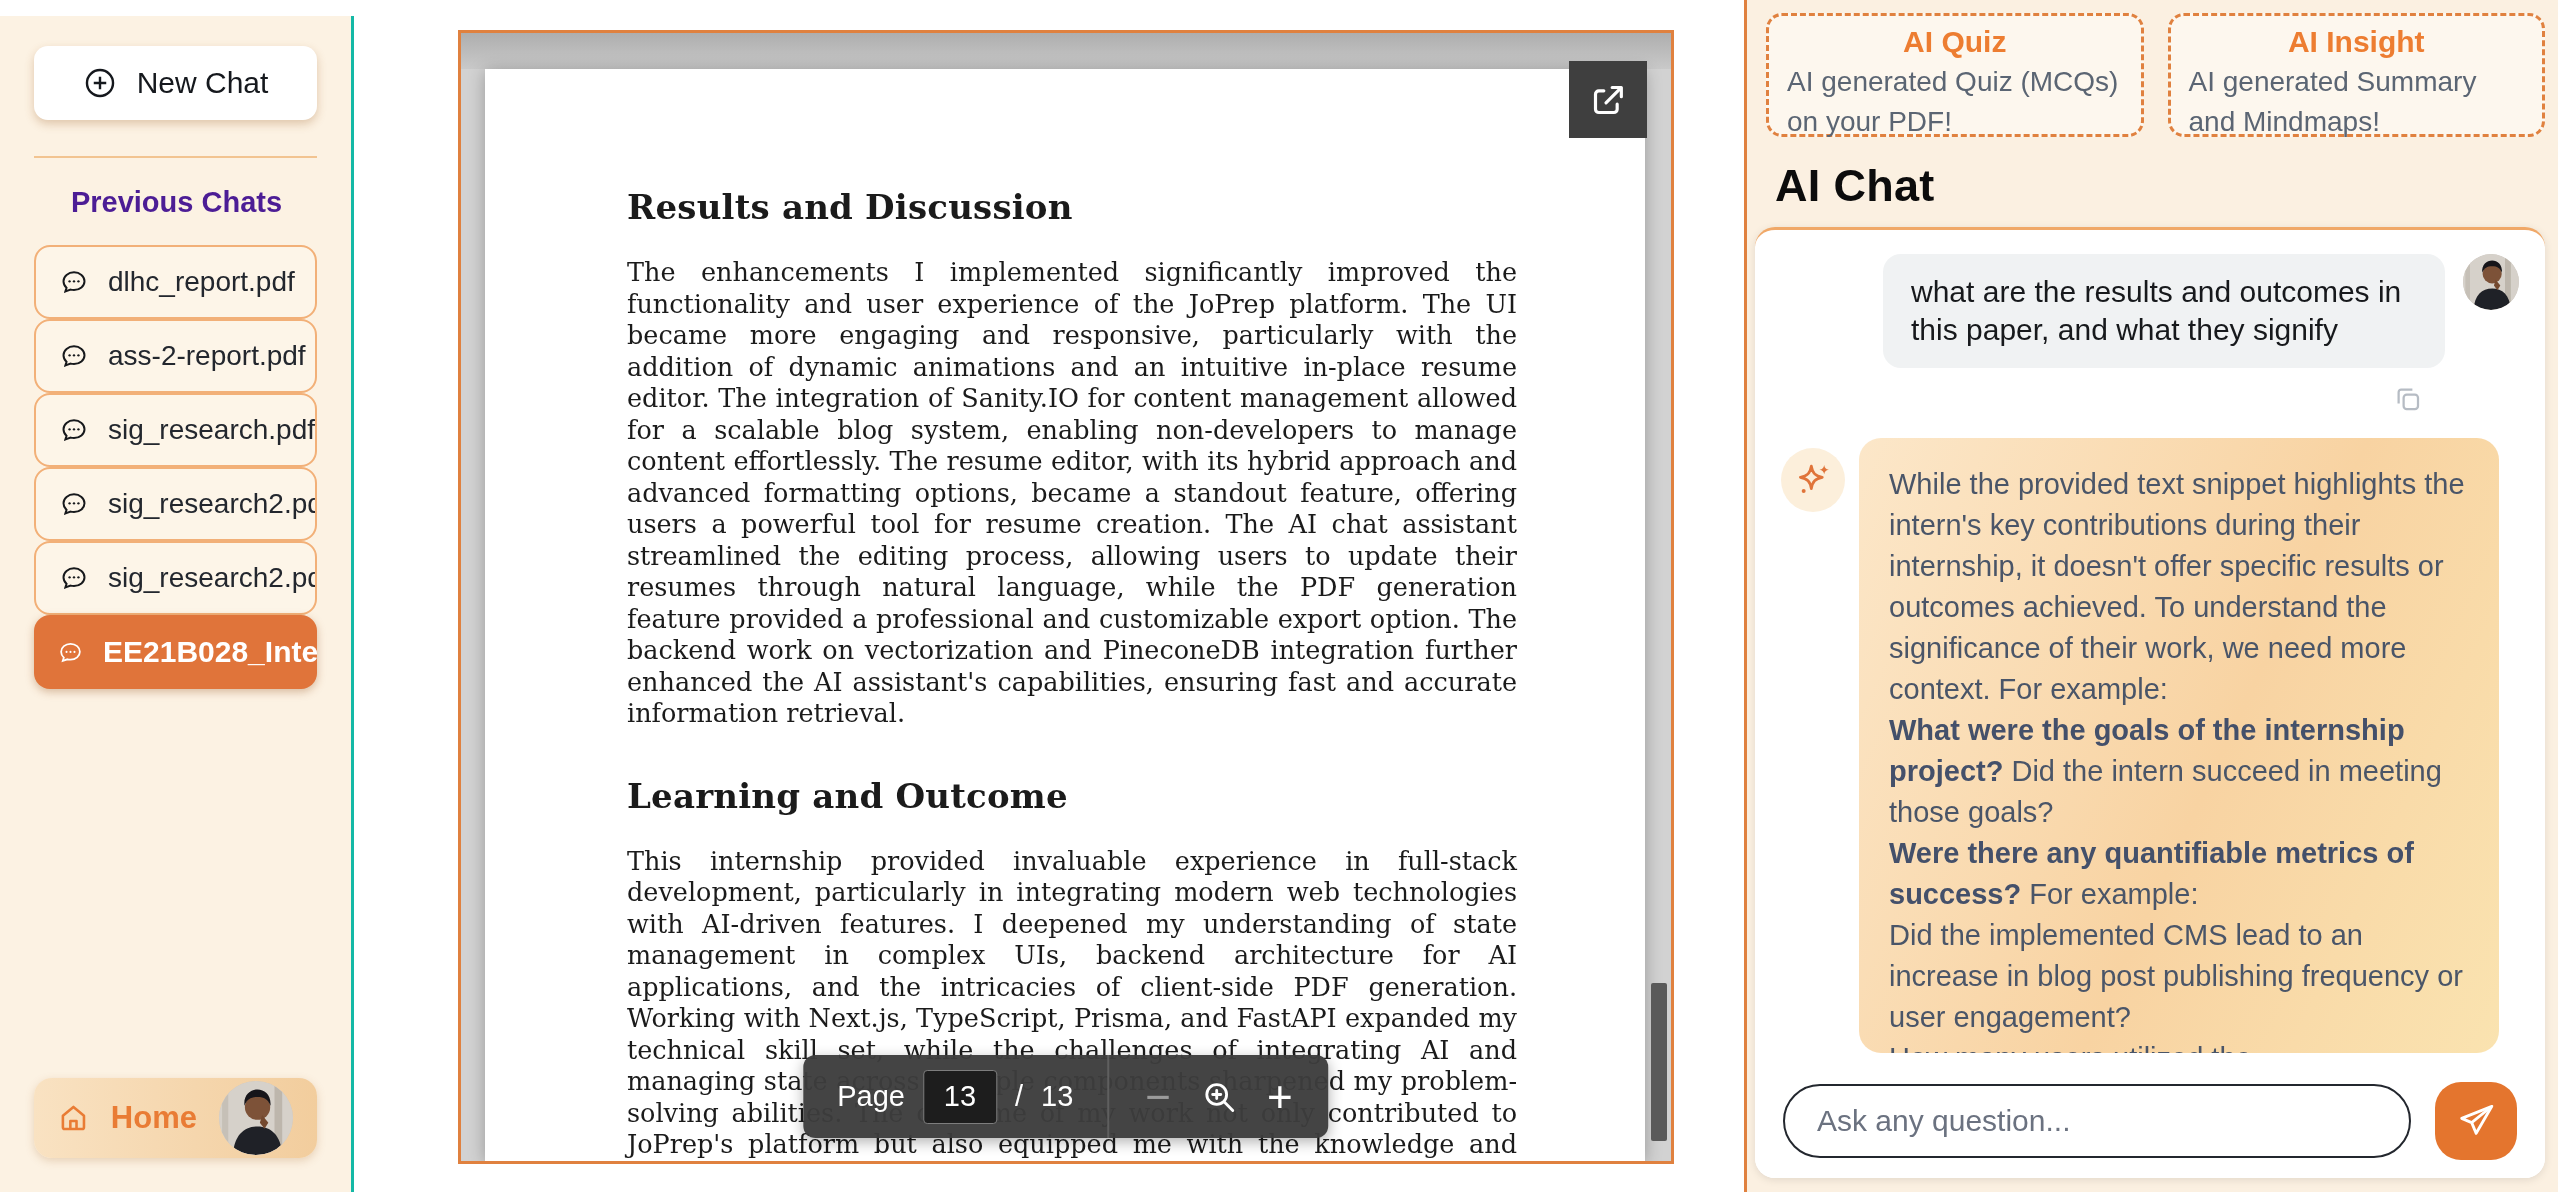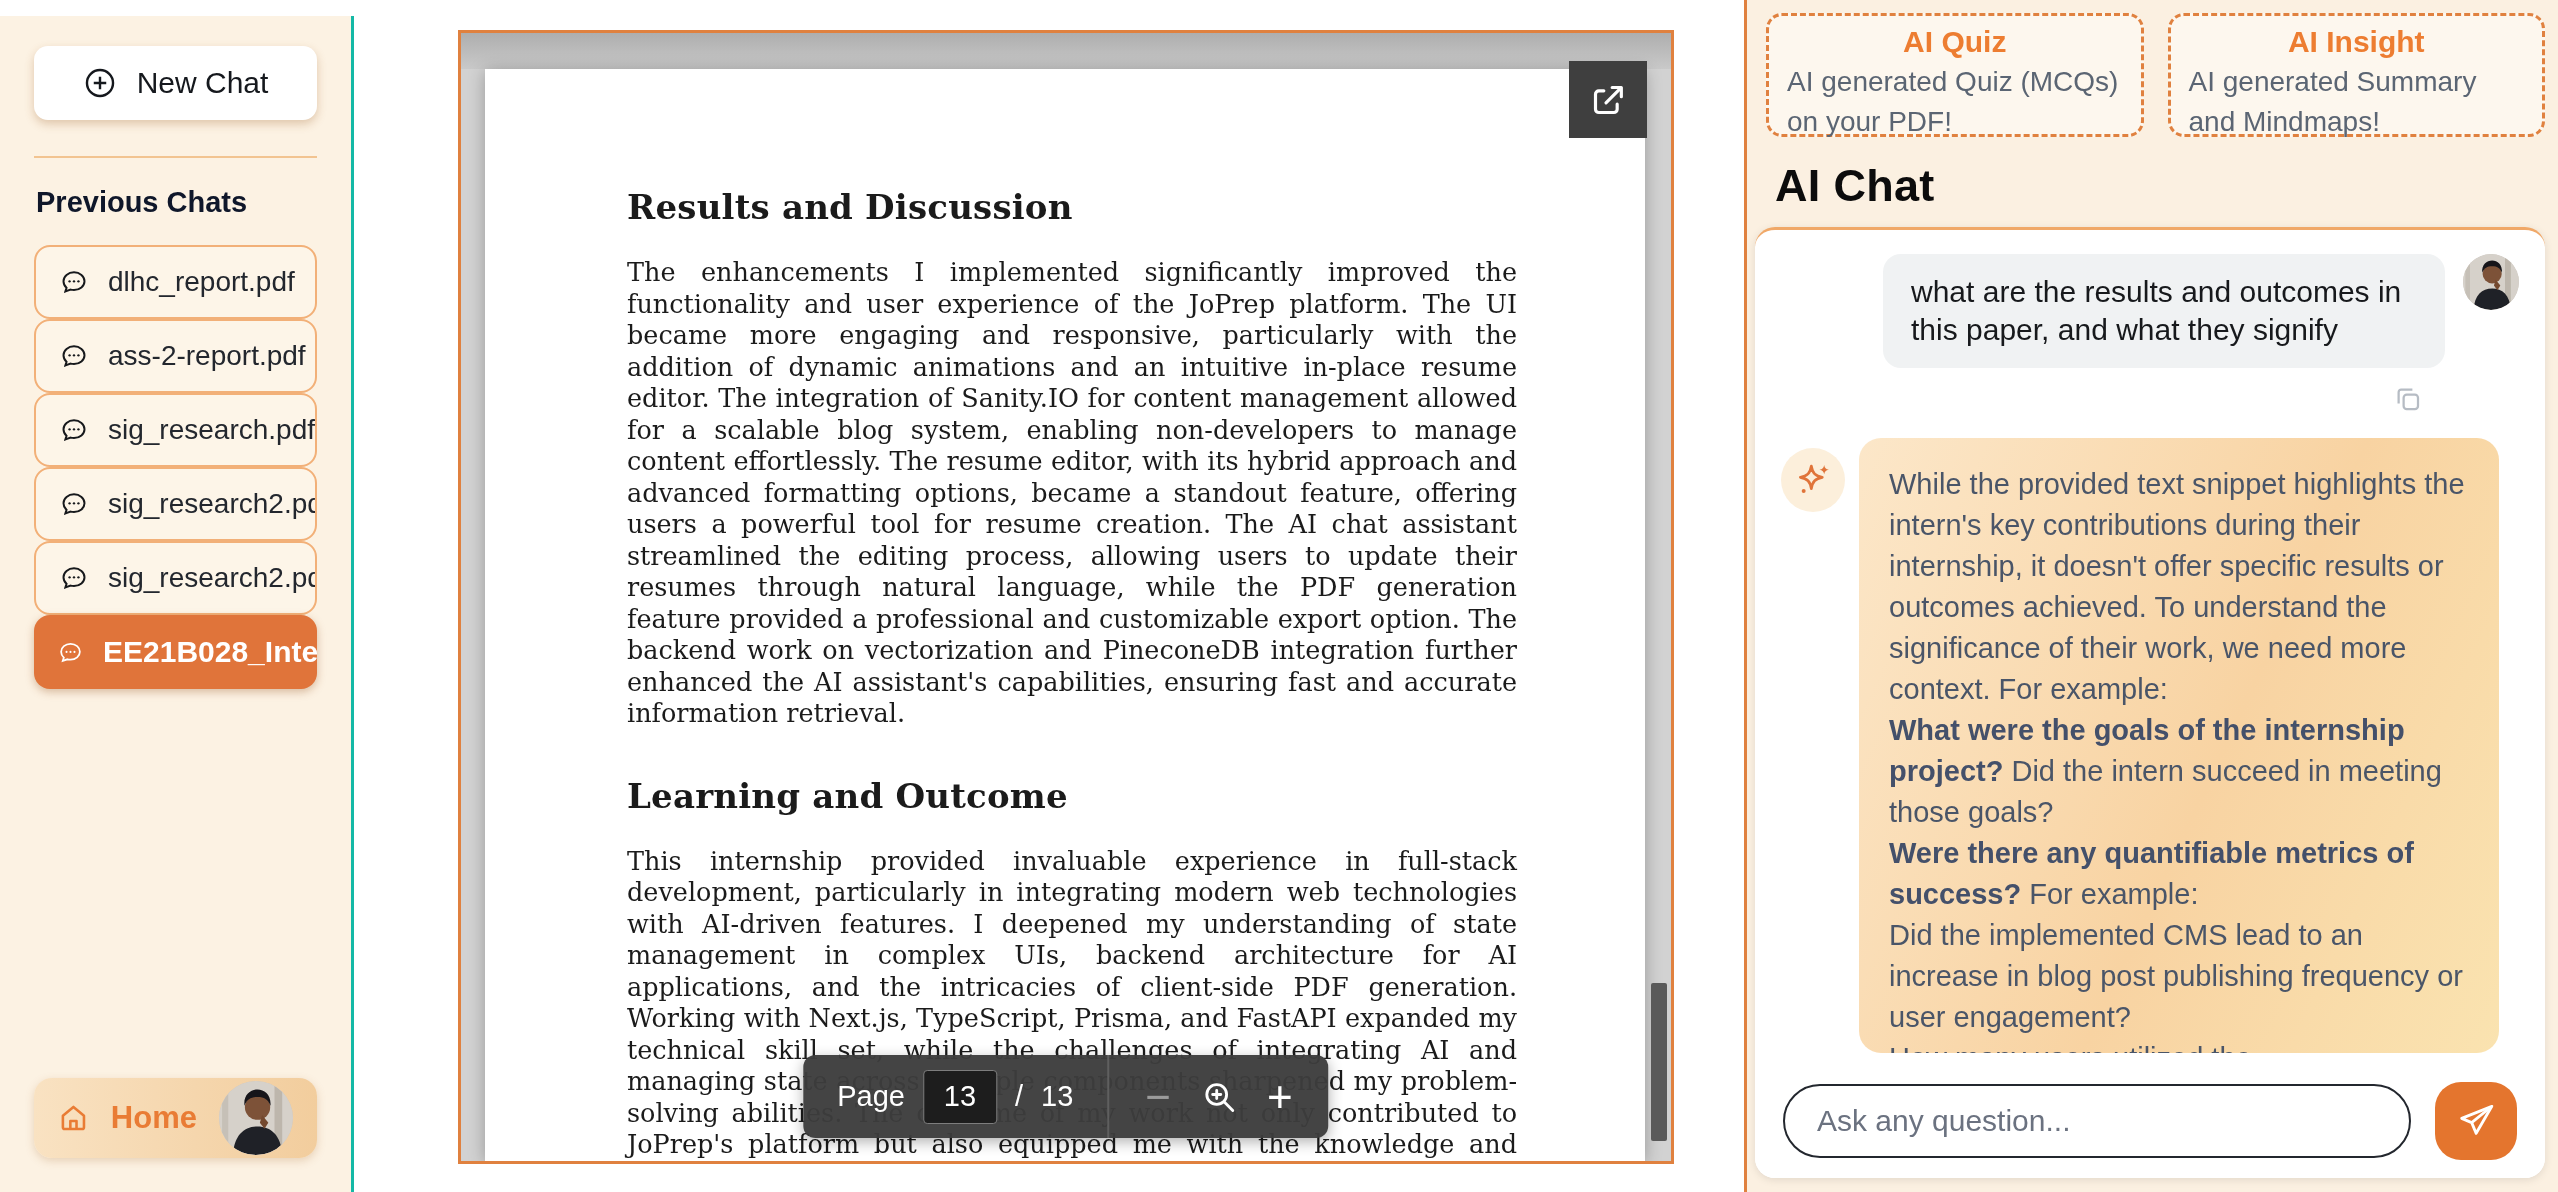--- a/index.html
+++ b/index.html
@@ -4,21 +4,21 @@
 <style>
   html,body{margin:0;padding:0;background:#ffffff;overflow:hidden;}
   body{width:2558px;height:1192px;position:relative;font-family:"Liberation Sans",sans-serif;color:#20242b;}
   *{box-sizing:border-box;}
 
   
   .sidebar{position:absolute;left:0;top:16px;width:354px;height:1192px;background:#fcf2e3;border-right:3px solid #14b8a6;}
   .new-chat-btn{margin:30px 34px 0 34px;height:74px;background:#ffffff;border-radius:14px;display:flex;align-items:center;justify-content:center;gap:20px;font-size:30px;font-weight:500;color:#15181d;cursor:pointer;box-shadow:0 4px 10px rgba(160,95,40,.30);}
   .new-chat-btn svg{width:34px;height:34px;}
   .side-divider{margin:36px 34px 0 34px;border-top:2px solid #f2c491;}
-  .prev-label{margin:28px 34px 0 36px;color:#0f172a;font-weight:700;font-size:29px;}
+  .prev-label{margin:28px 34px 0 36px;color:#4c1d95;font-weight:700;font-size:29px;text-align:center;}
   .chat-list{margin:26px 34px 0 34px;display:flex;flex-direction:column;}
   .chat-item{height:74px;border:2px solid #f2b078;border-radius:16px;background:#fdf5e8;display:flex;align-items:center;gap:20px;padding:0 24px;font-size:28px;color:#23272e;cursor:pointer;white-space:nowrap;overflow:hidden;}
   .chat-item svg{width:28px;height:28px;flex:0 0 auto;color:#17191c;}
   .chat-item.active{background:#e0743a;border:none;color:#ffffff;font-weight:600;font-size:30px;box-shadow:0 3px 8px rgba(150,80,30,.35);}
   .chat-item.active svg{color:#ffffff;width:25px;height:25px;}
   .home-pill{position:absolute;left:34px;right:34px;bottom:50px;height:80px;border-radius:18px;background:linear-gradient(90deg,#f9e2c2,#f2cd9d);display:flex;align-items:center;gap:22px;padding:0 24px;cursor:pointer;box-shadow:0 3px 8px rgba(170,110,50,.25);}
   .home-pill .home-label{color:#e97c35;font-weight:700;font-size:31px;}
   .home-pill svg.home-ic{width:40px;height:40px;}
   .home-pill .avatar{margin-left:auto;}
 

